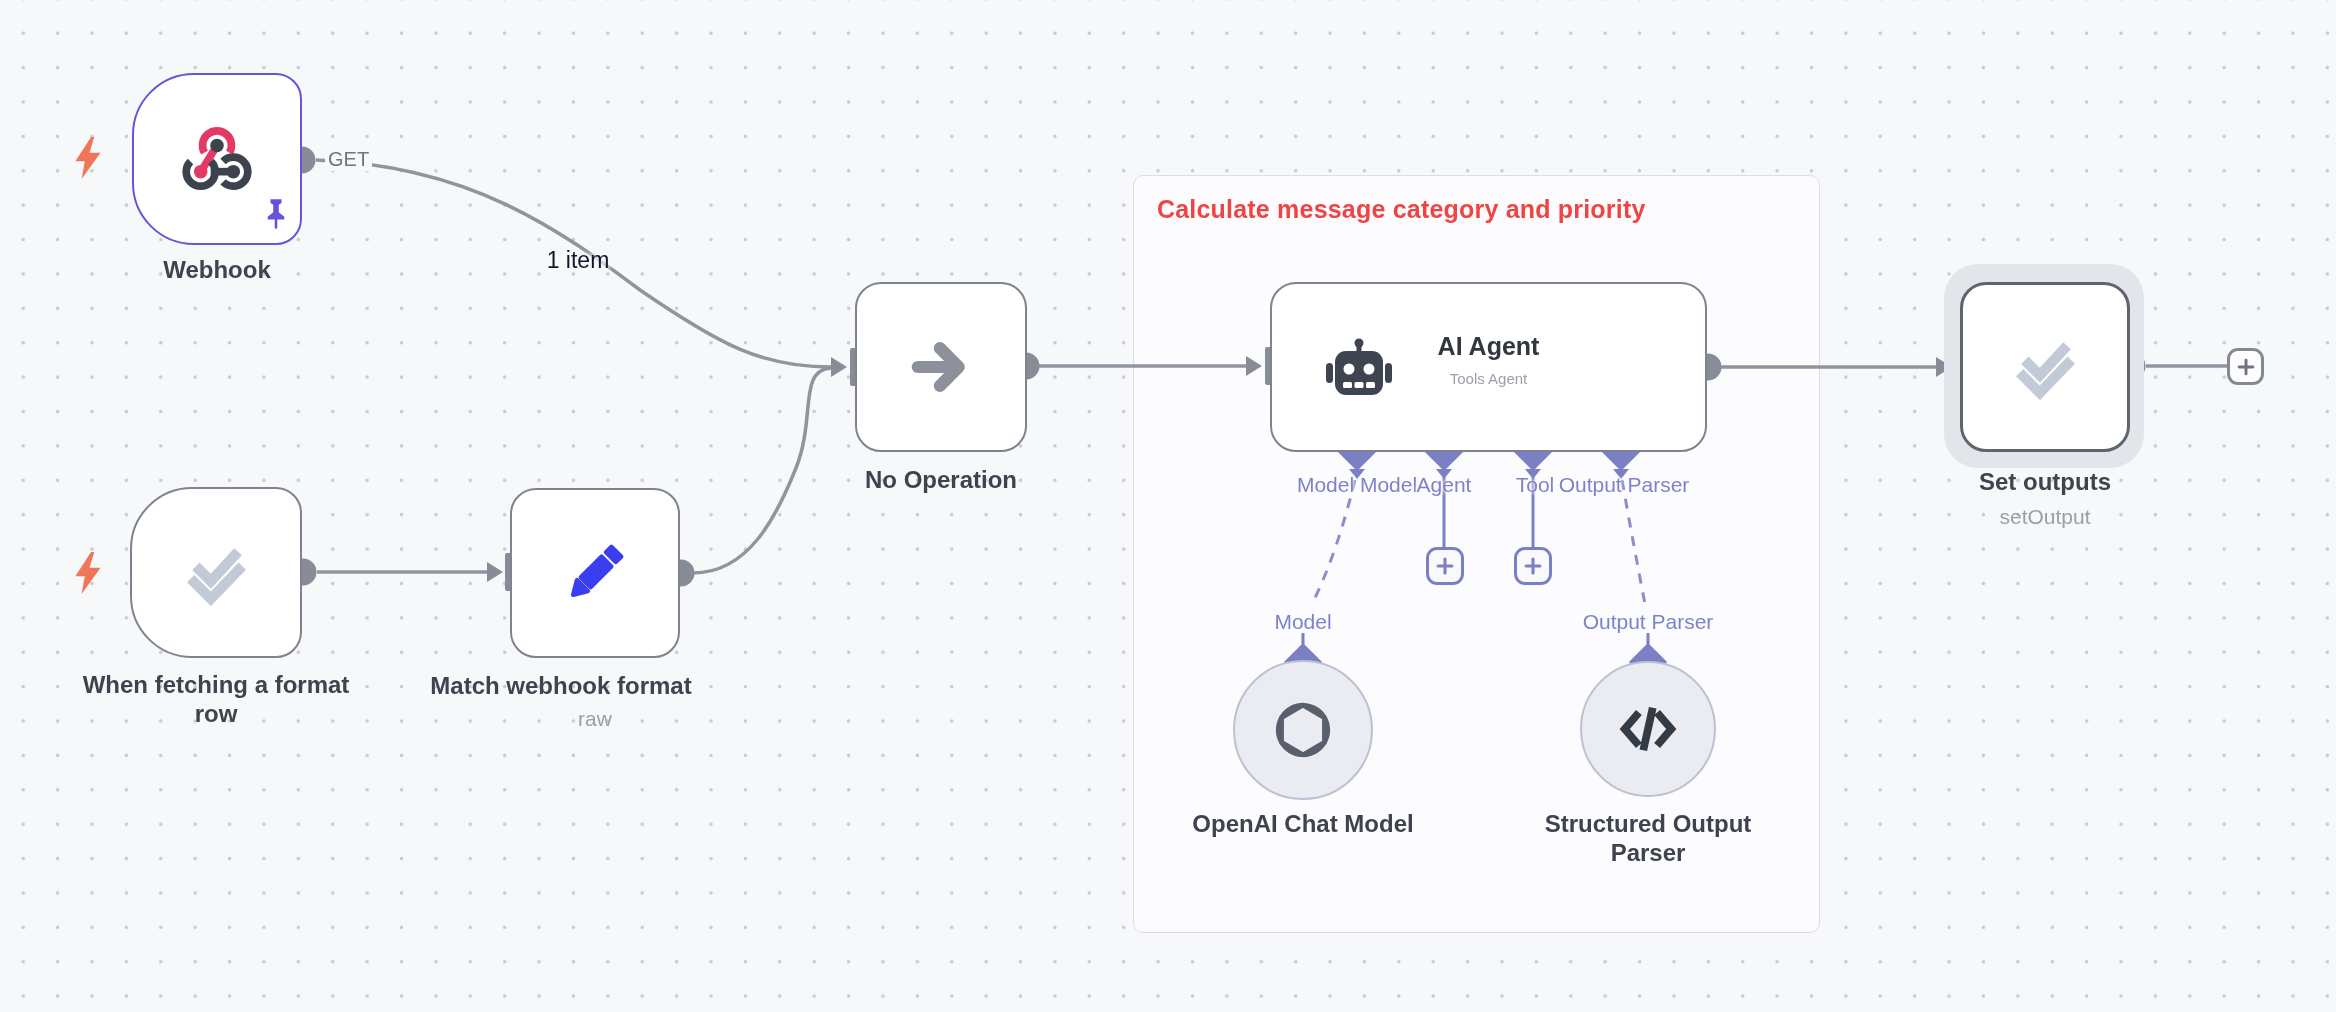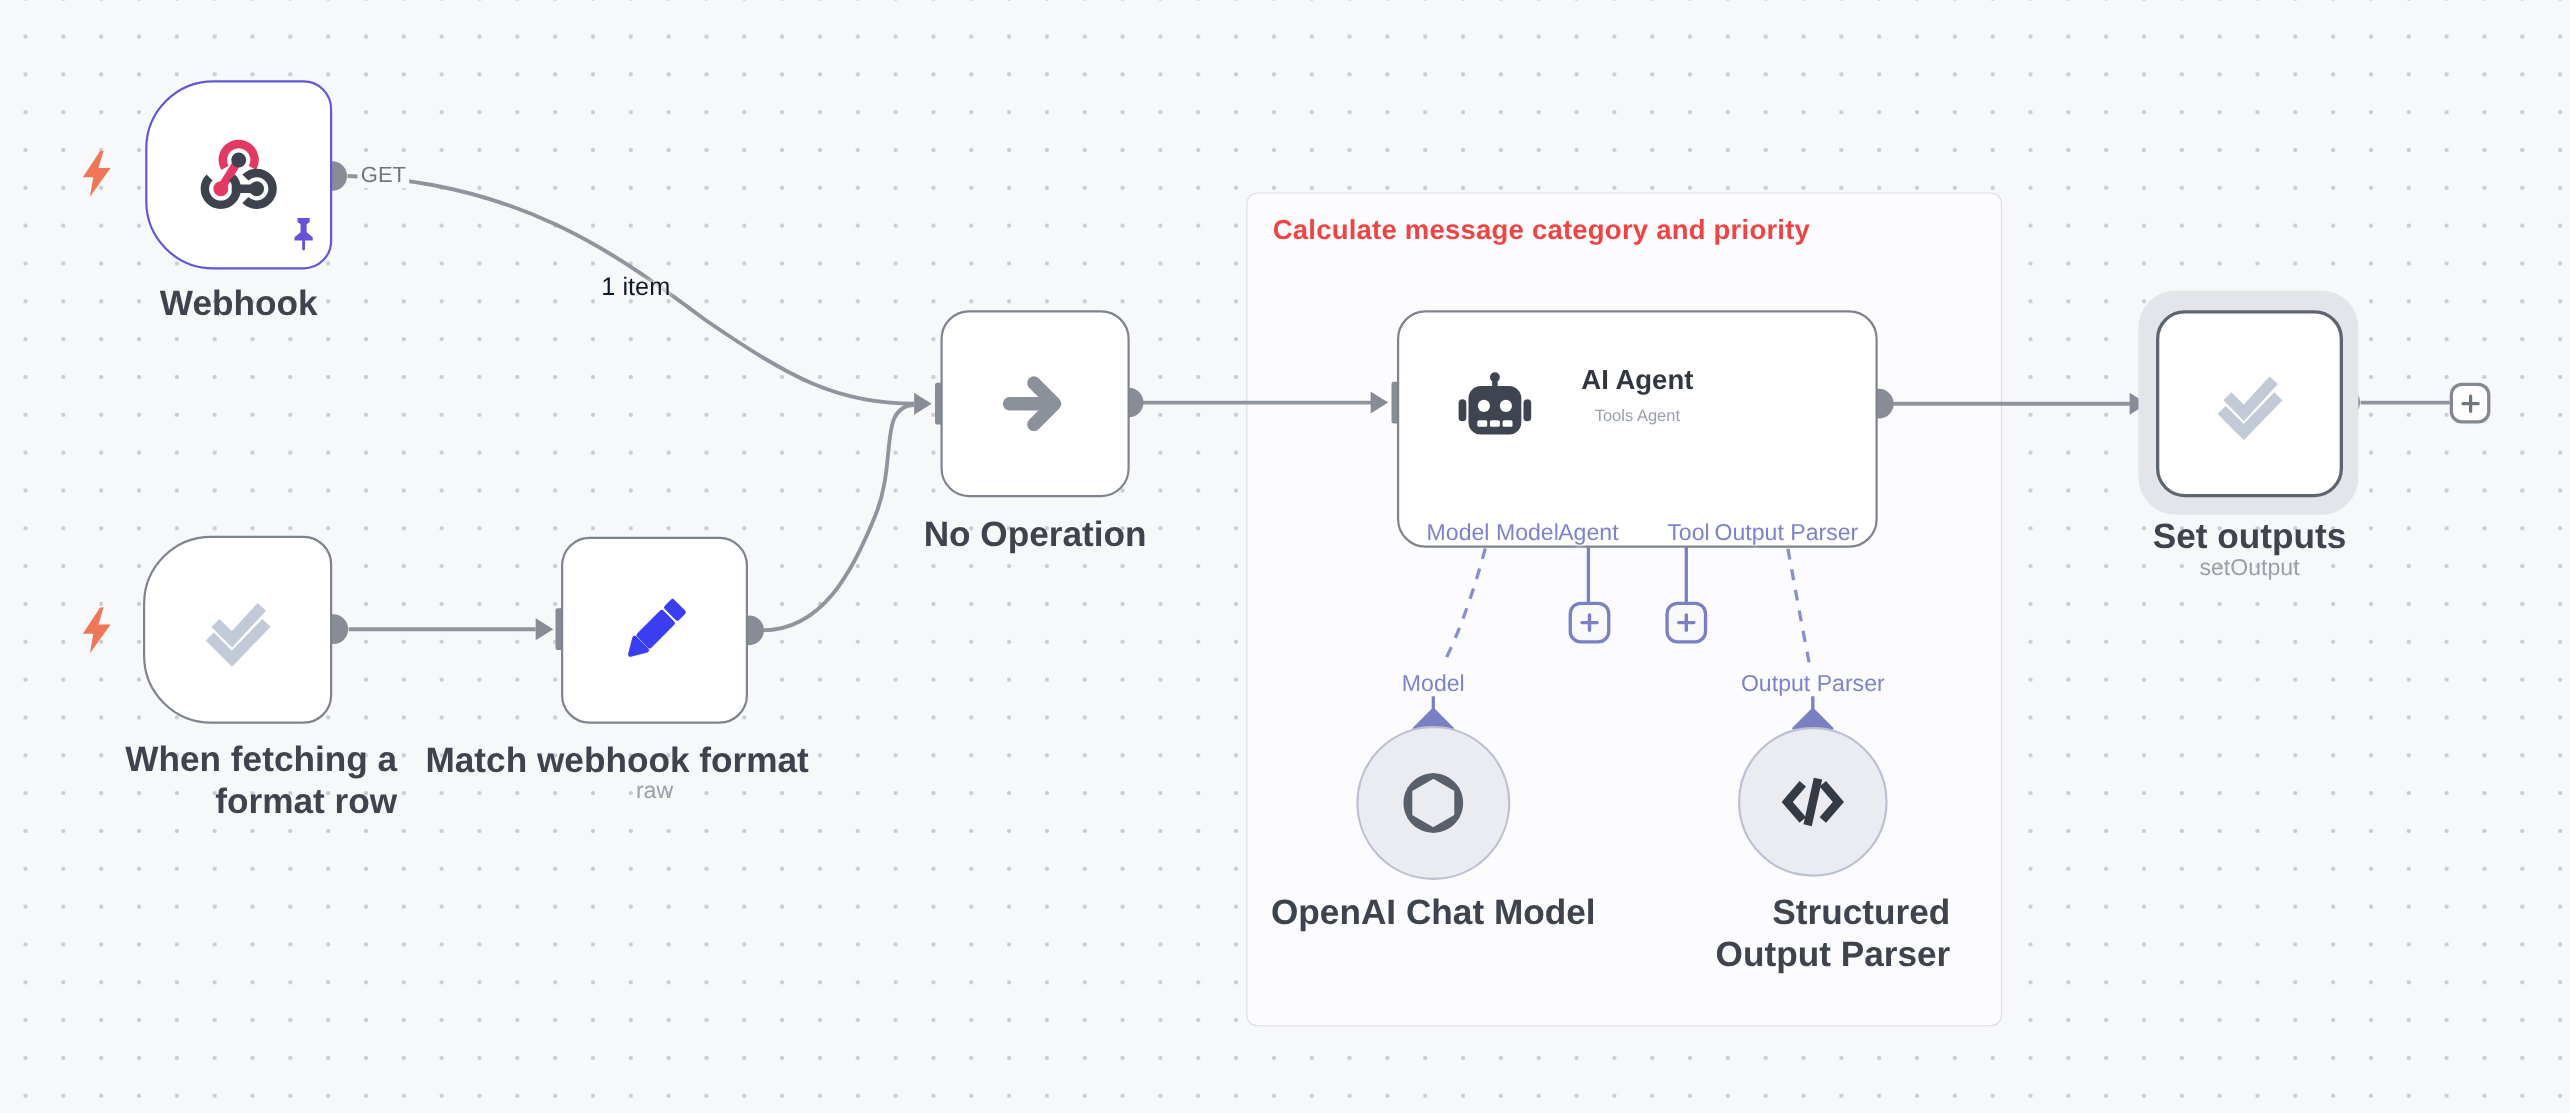--- a/index.html
+++ b/index.html
@@ -37,21 +37,21 @@
     background:#e3e5eb;border-radius:34px;z-index:2;
   }
   .node-circle{
     position:absolute;background:#ebecf2;border:2.5px solid #bcc1d2;
     border-radius:50%;box-sizing:border-box;z-index:3;
     display:flex;align-items:center;justify-content:center;
   }
   
   .node-label{
     position:absolute;z-index:4;transform:translateX(-50%);
-    font-size:32px;font-weight:600;color:#3e434e;text-align:right;line-height:1.2;
+    font-size:24px;font-weight:600;color:#3e434e;text-align:center;line-height:1.2;
     white-space:nowrap;
   }
   .node-label.wrap{white-space:normal;}
   .node-sublabel{
     position:absolute;z-index:4;transform:translateX(-50%);
     font-size:21px;font-weight:400;color:#9aa0aa;text-align:center;white-space:nowrap;
   }
   .edge-label{
     position:absolute;z-index:4;font-size:20px;color:#70757e;
     background:#f7f8fa;padding:0 3px;
@@ -206,21 +206,21 @@
 <div class="node" style="left:855px;top:282px;width:172px;height:170px;">
   <svg width="62" height="62" viewBox="0 0 56 56">
     <g fill="none" stroke="#8b909a" stroke-width="11" stroke-linecap="round" stroke-linejoin="round">
       <path d="M7 28 H43"></path>
       <path d="M27 11 L44 28 L27 45"></path>
     </g>
   </svg>
 </div>
 <div class="node-label" style="left:941px;top:466px;">No Operation</div>
 
-<div class="node" style="left:1270px;top:282px;width:437px;height:216px;">
+<div class="node" style="left:1270px;top:282px;width:437px;height:170px;">
   <div class="agent-icon">
     <svg width="70" height="64" viewBox="0 0 68 64" fill="#3f4550">
       <circle cx="34" cy="5" r="4.5"></circle>
       <rect x="31.5" y="6" width="5" height="8"></rect>
       <rect x="10" y="13" width="48" height="44" rx="11"></rect>
       <rect x="1" y="25" width="7" height="20" rx="3.5"></rect>
       <rect x="60" y="25" width="7" height="20" rx="3.5"></rect>
       <circle cx="24" cy="31" r="5.5" fill="#ffffff"></circle>
       <circle cx="44" cy="31" r="5.5" fill="#ffffff"></circle>
       <rect x="18" y="44" width="9" height="6" rx="1.5" fill="#ffffff"></rect>

